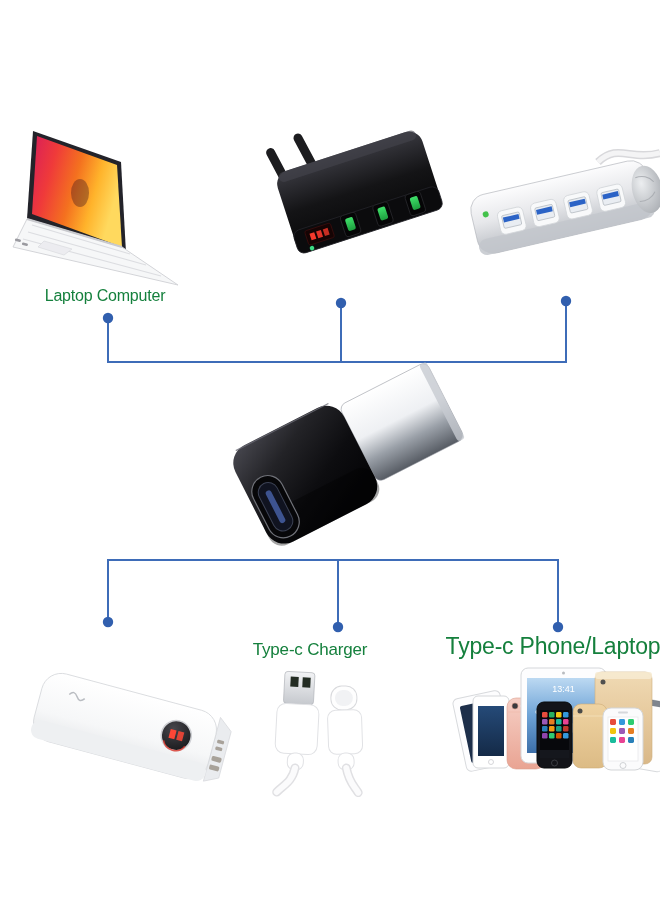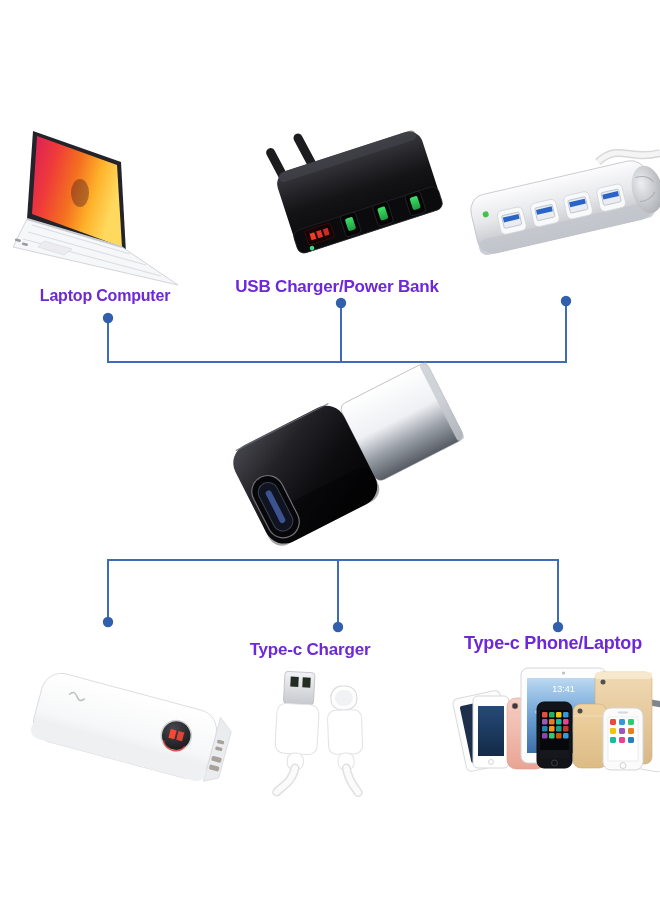--- a/index.html
+++ b/index.html
@@ -1,22 +1,22 @@
 <!DOCTYPE html>
 <html><head>
 <meta charset="utf-8">
 <style>
   html,body{margin:0;padding:0;background:#fff;}
   #canvas{position:relative;width:660px;height:900px;background:#ffffff;overflow:hidden;
           font-family:"Liberation Sans", sans-serif;}
-  .label{position:absolute;transform:translateX(-50%);font-weight:700;color:#6d28d9;
+  .label{position:absolute;transform:translateX(-50%);font-weight:400;color:#15803d;
          white-space:nowrap;letter-spacing:-0.2px;line-height:1.15;}
   .lbl-16{font-size:16px;}
   .lbl-17{font-size:17px;}
-  .lbl-18{font-size:18px;}
+  .lbl-18{font-size:23px;}
   .art{position:absolute;}
   svg{display:block;}
 </style>
 </head>
 <body>
 
 <div id="canvas">
 
   <svg class="art" style="left:0;top:0" width="660" height="900" viewBox="0 0 660 900">
     <g stroke="#3e6cb8" stroke-width="2" fill="none">
@@ -352,17 +352,16 @@
         <rect x="104" y="83" width="5.5" height="5.5" rx="1.2" fill="#2ecc71"></rect>
         <rect x="111" y="83" width="5.5" height="5.5" rx="1.2" fill="#d35400"></rect>
         <rect x="118" y="83" width="5.5" height="5.5" rx="1.2" fill="#3498db"></rect>
       </g>
       <rect x="95" y="100" width="29" height="8" fill="#15171d"></rect>
       <circle cx="109.5" cy="113" r="3" fill="none" stroke="#3a3c42" stroke-width="1"></circle>
     </g>
   </svg>
 
   <div class="label lbl-16" style="left:105px;top:287px">Laptop Computer</div>
-  <div class="label lbl-17" style="left:337px;top:277px">USB Charger/Power Bank</div>
   <div class="label lbl-17" style="left:310px;top:640px">Type-c Charger</div>
   <div class="label lbl-18" style="left:553px;top:633px">Type-c Phone/Laptop</div>
 
 </div>
 
 </body></html>

